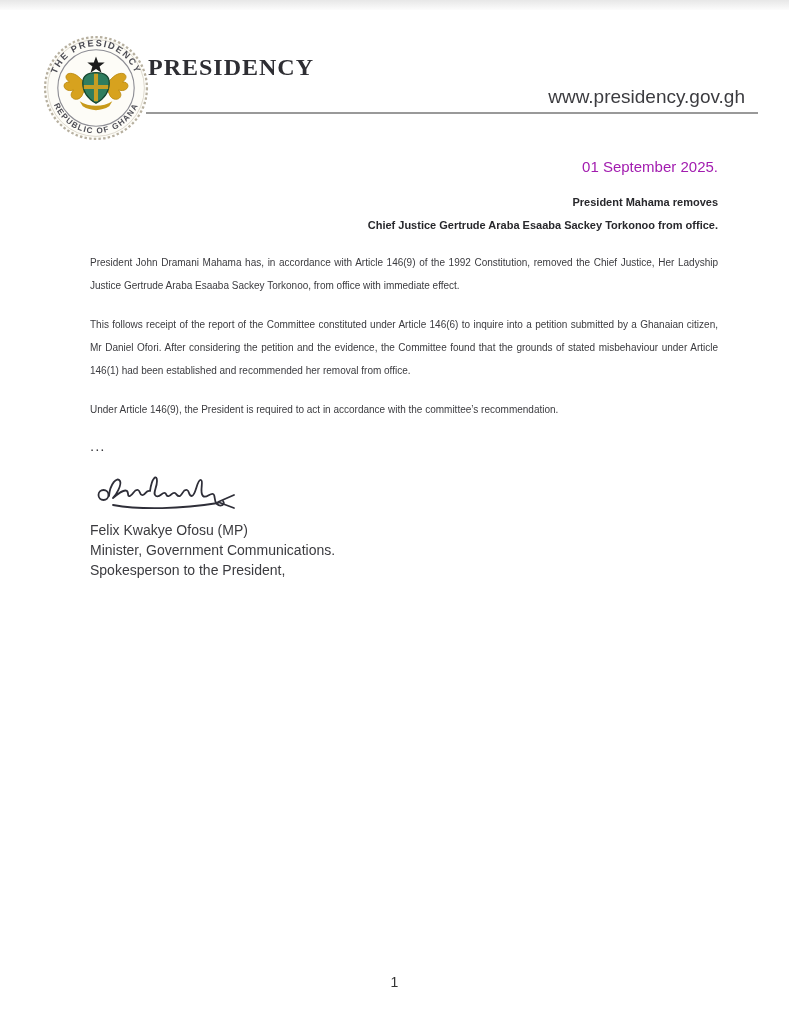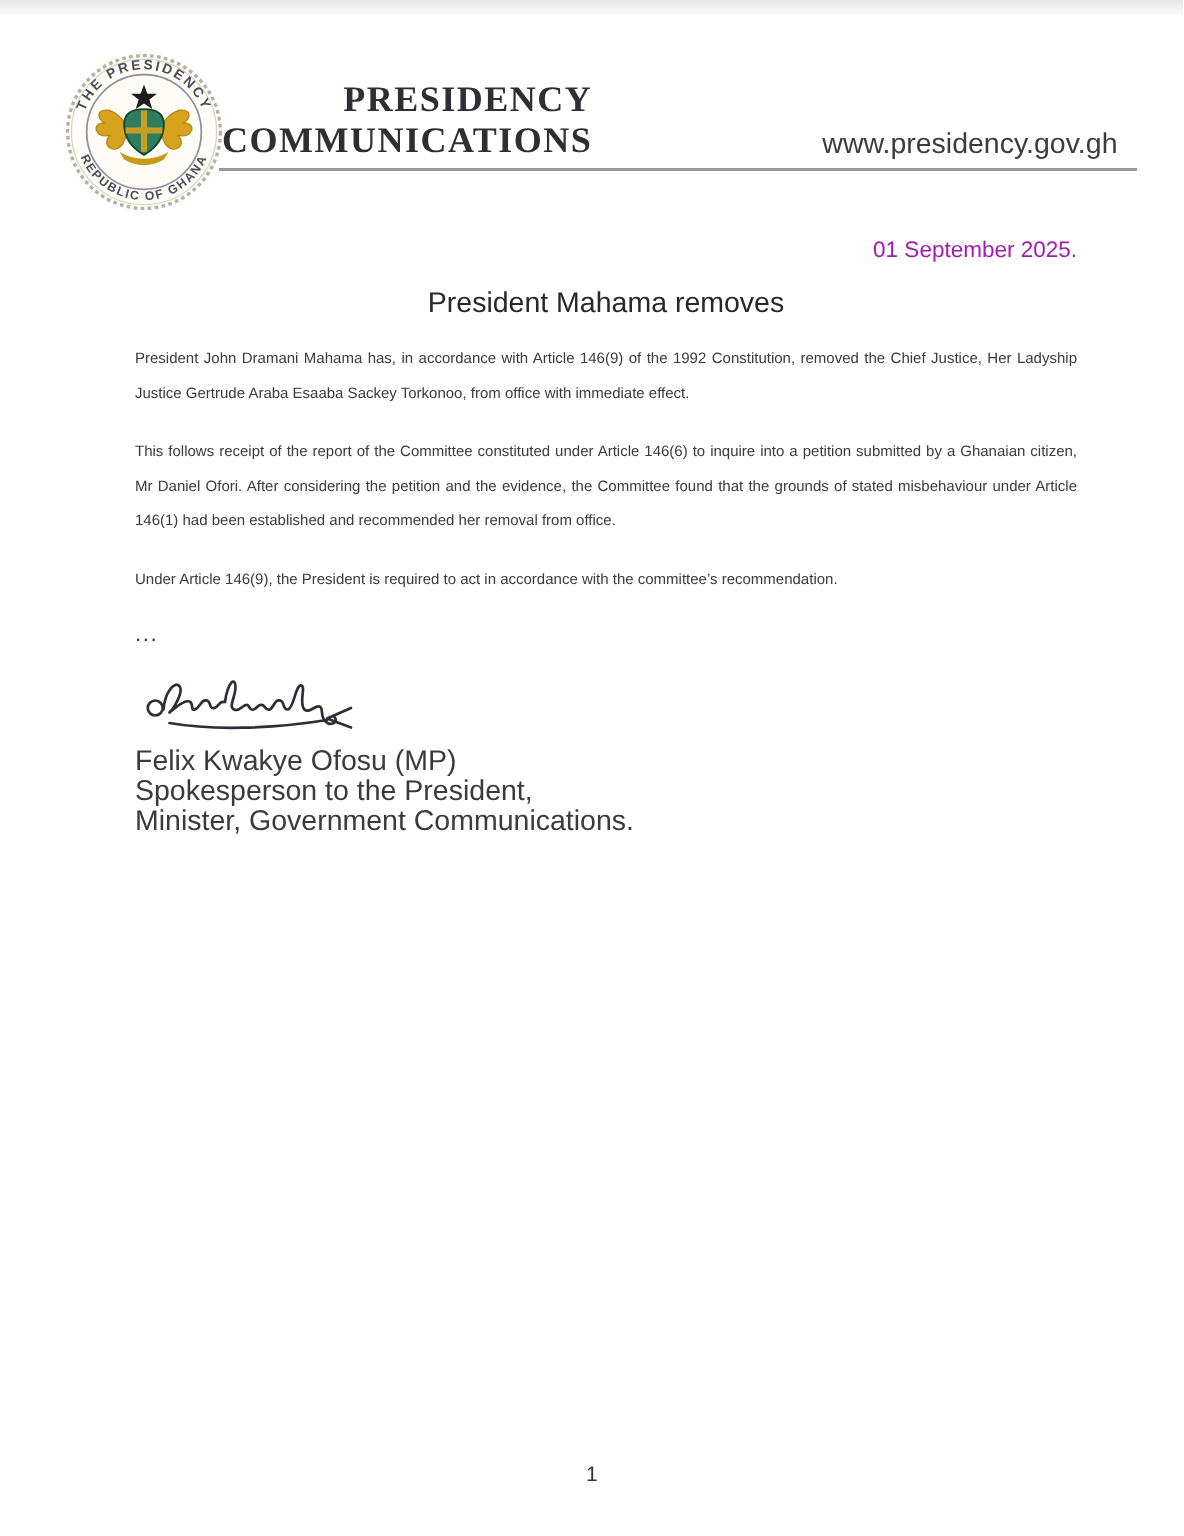--- a/index.html
+++ b/index.html
@@ -28,30 +28,30 @@
     font-size:19px;color:#3c3c40;
   }
   .rule{
     position:absolute;left:146px;top:112px;width:612px;height:2px;
     background:#999999;
   }
   
   .content{position:absolute;left:90px;top:158px;width:628px;}
   .date{ text-align:right;font-size:15px;margin:0 0 16px;color:#a21caf;}
   .title{
-    text-align:center;font-weight:normal;font-size:19px;
+    text-align:right;font-weight:bold;font-size:11px;
     line-height:23px;color:#28282c;margin:0 0 14px;
   }
   .content p.body-par{
     text-align:justify;font-size:10px;line-height:23px;
     margin:0 0 16px;color:#3b3b3f;
   }
   .separator{font-size:15px;letter-spacing:1px;margin:2px 0 6px;color:#3b3b3f;}
   .signature{margin:4px 0 2px 6px;}
-  .signatory{font-size:19px;line-height:20px;color:#3b3b3f;}
+  .signatory{font-size:14px;line-height:20px;color:#3b3b3f;}
   .signatory div{margin:0;}
   .page-num{
     position:absolute;left:0;top:974px;width:789px;
     text-align:center;font-size:14px;color:#333333;
   }
 </style>
 </head>
 <body>
 
 <div class="page">
@@ -80,49 +80,49 @@
 
       <path d="M53,38 C60,38 66,40 66,48 C66,58 60,64 53,68 C46,64 40,58 40,48 C40,40 46,38 53,38 Z" fill="#2f7d5f" stroke="#14452f" stroke-width="1.2"></path>
       <path d="M51,39 h4 v27 h-4 Z M41,50 h24 v4 h-24 Z" fill="#d7a21e" opacity="0.9"></path>
 
       <path d="M37,66 C46,72 60,72 69,66 L66,71 C58,76 48,76 40,71 Z" fill="#c89a1b"></path>
     </g>
   </svg>
 
   <div class="org-title">
     <div>PRESIDENCY</div>
-    <div>COMMUNICATIONS</div>
   </div>
 
   <div class="website">www.presidency.gov.gh</div>
   <div class="rule"></div>
 
   <div class="content">
     <p class="date">01 September 2025.</p>
 
     <div class="title">
       <div>President Mahama removes</div>
+      <div>Chief Justice Gertrude Araba Esaaba Sackey Torkonoo from office.</div>
     </div>
 
     <p class="body-par">President John Dramani Mahama has, in accordance with Article 146(9) of the 1992 Constitution, removed the Chief Justice, Her Ladyship Justice Gertrude Araba Esaaba Sackey Torkonoo, from office with immediate effect.</p>
     <p class="body-par">This follows receipt of the report of the Committee constituted under Article 146(6) to inquire into a petition submitted by a Ghanaian citizen, Mr Daniel Ofori. After considering the petition and the evidence, the Committee found that the grounds of stated misbehaviour under Article 146(1) had been established and recommended her removal from office.</p>
     <p class="body-par">Under Article 146(9), the President is required to act in accordance with the committee’s recommendation.</p>
 
     <div class="separator">...</div>
 
     <svg class="signature" width="150" height="50" viewBox="0 0 150 50">
       <g fill="none" stroke="#2e2e38" stroke-width="1.8" stroke-linecap="round" stroke-linejoin="round">
         <circle cx="7.5" cy="31" r="5"></circle>
         <path d="M13,32 C14,20 21,12 24,17 C26,21 20,31 17,34 C23,29 28,25 31,27 C33,29 31,33 34,32 C38,30 38,25 42,26 C45,27 43,32 47,31 C50,30 50,26 54,27 C56,13 61,10 61,17 C61,24 56,30 60,32 C64,34 66,28 69,29 C71,30 70,33 73,32 C76,31 76,28 79,29 C81,30 81,33 84,32 C87,30 87,25 91,26 C94,27 92,32 96,32 C100,31 101,15 105,16 C108,17 103,28 107,32 C110,35 114,29 117,30 C120,31 117,36 121,40 C124,43 130,41 127,37"></path>
         <path d="M17,41 C45,46 85,45 122,39"></path>
         <path d="M138,31 L122,38 L138,44"></path>
       </g>
     </svg>
 
     <div class="signatory">
       <div>Felix Kwakye Ofosu (MP)</div>
+      <div>Minister, Government Communications.</div>
       <div>Spokesperson to the President,</div>
-      <div>Minister, Government Communications.</div>
     </div>
   </div>
 
   <div class="page-num">1</div>
 </div>
 
 </body></html>

